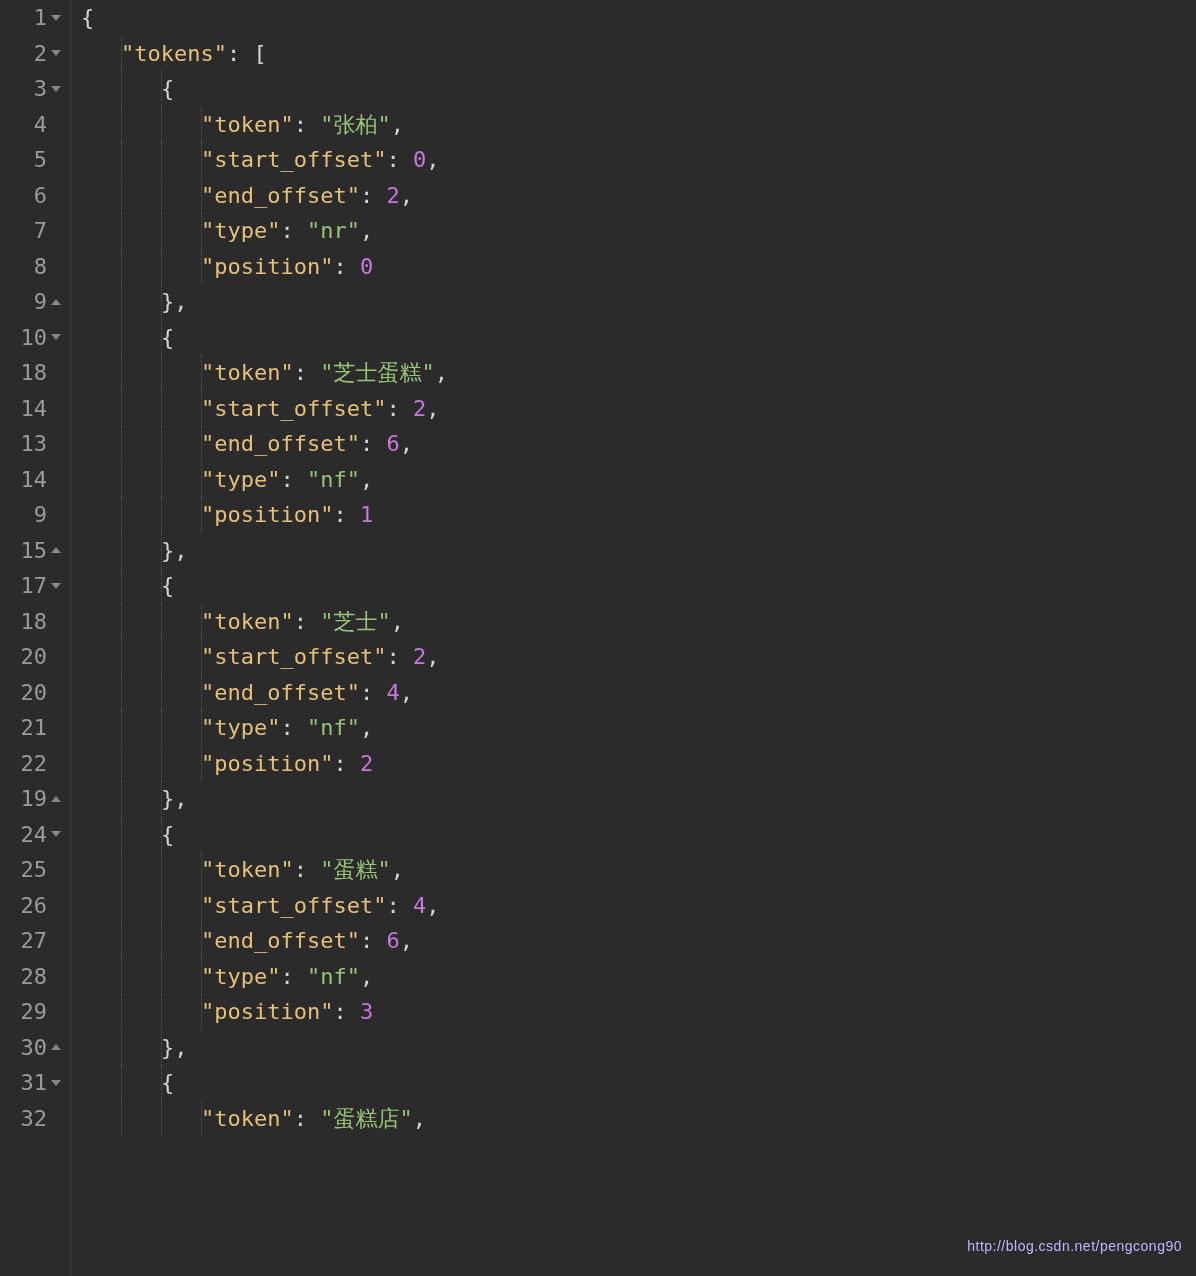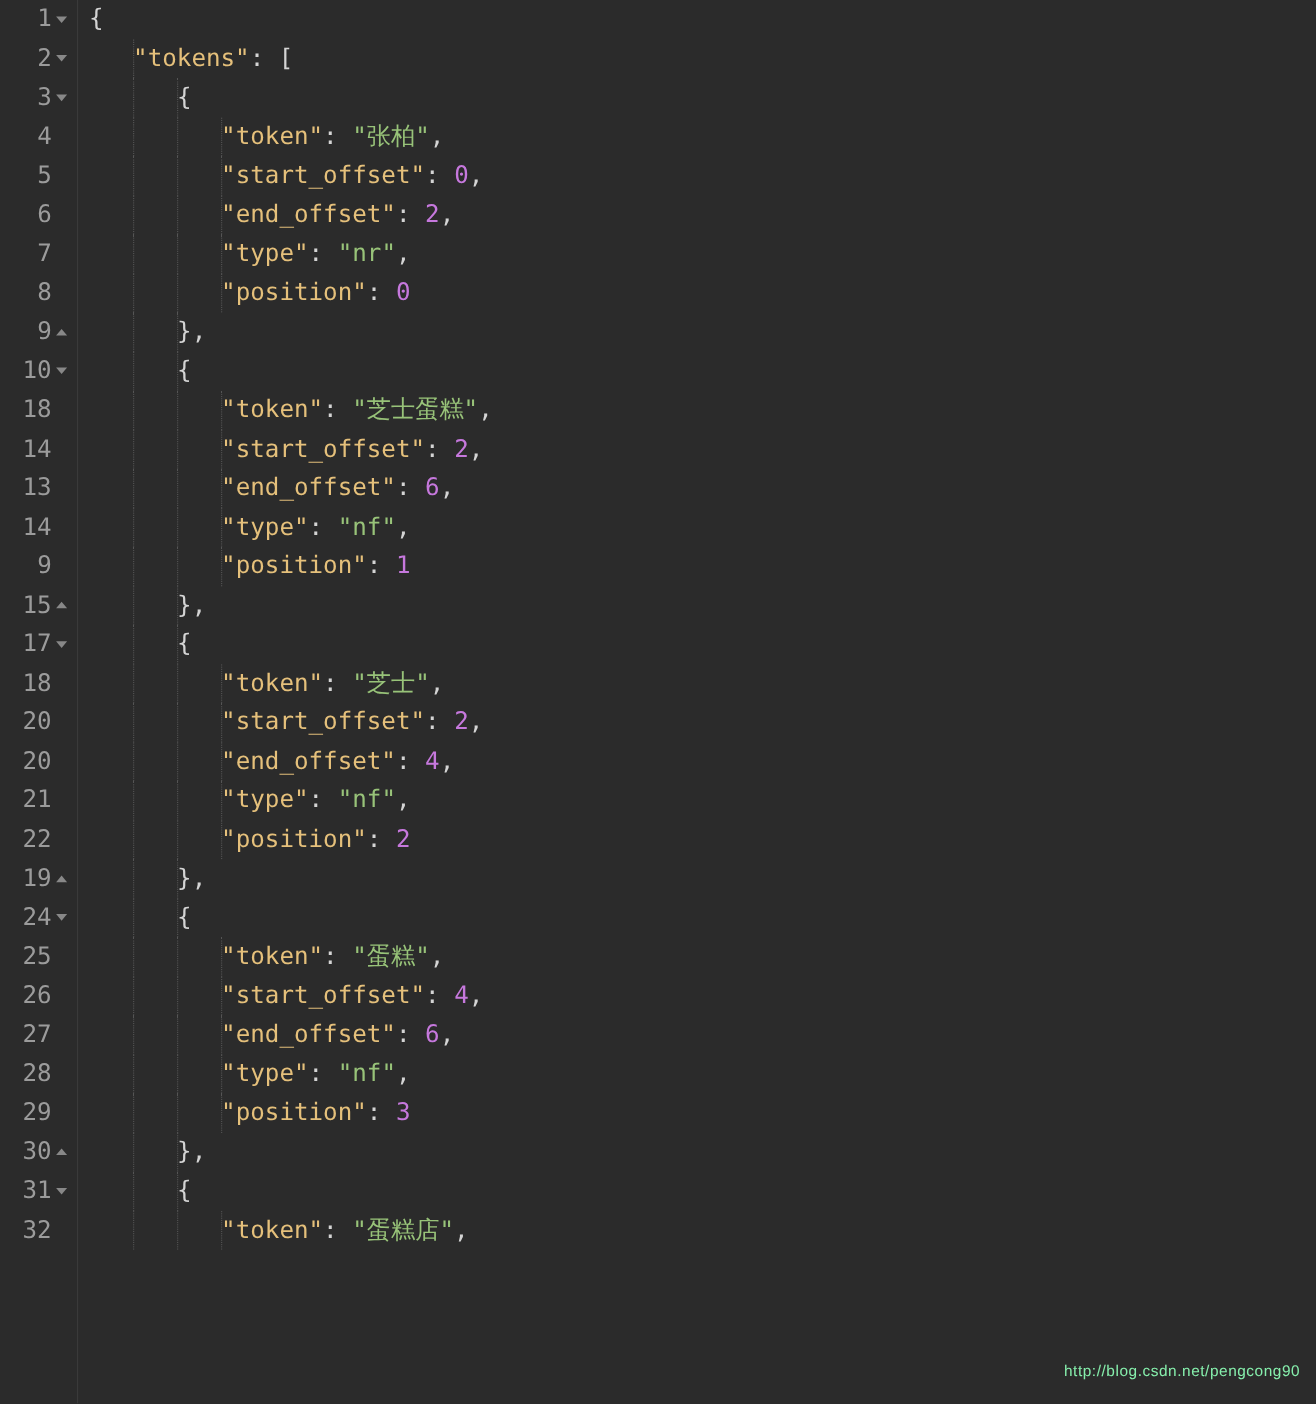--- a/index.html
+++ b/index.html
@@ -85,21 +85,21 @@
     .ig3 { left: 120px; }
     .key { color: #e5c07b; }
     .str { color: #98c379; }
     .num { color: #c678dd; }
     .punct { color: #d4d4d4; }
     .brace { color: #d4d4d4; }
     .watermark {
       position: absolute;
       bottom: 12px;
       right: 14px;
-      color: #86efac;
+      color: #c4b5fd;
       font-size: 14px;
       font-family: sans-serif;
       letter-spacing: 0.5px;
     }
   </style>
 </head>
 <body>
 
 <div class="editor">
   <div class="gutter" id="gutter">

